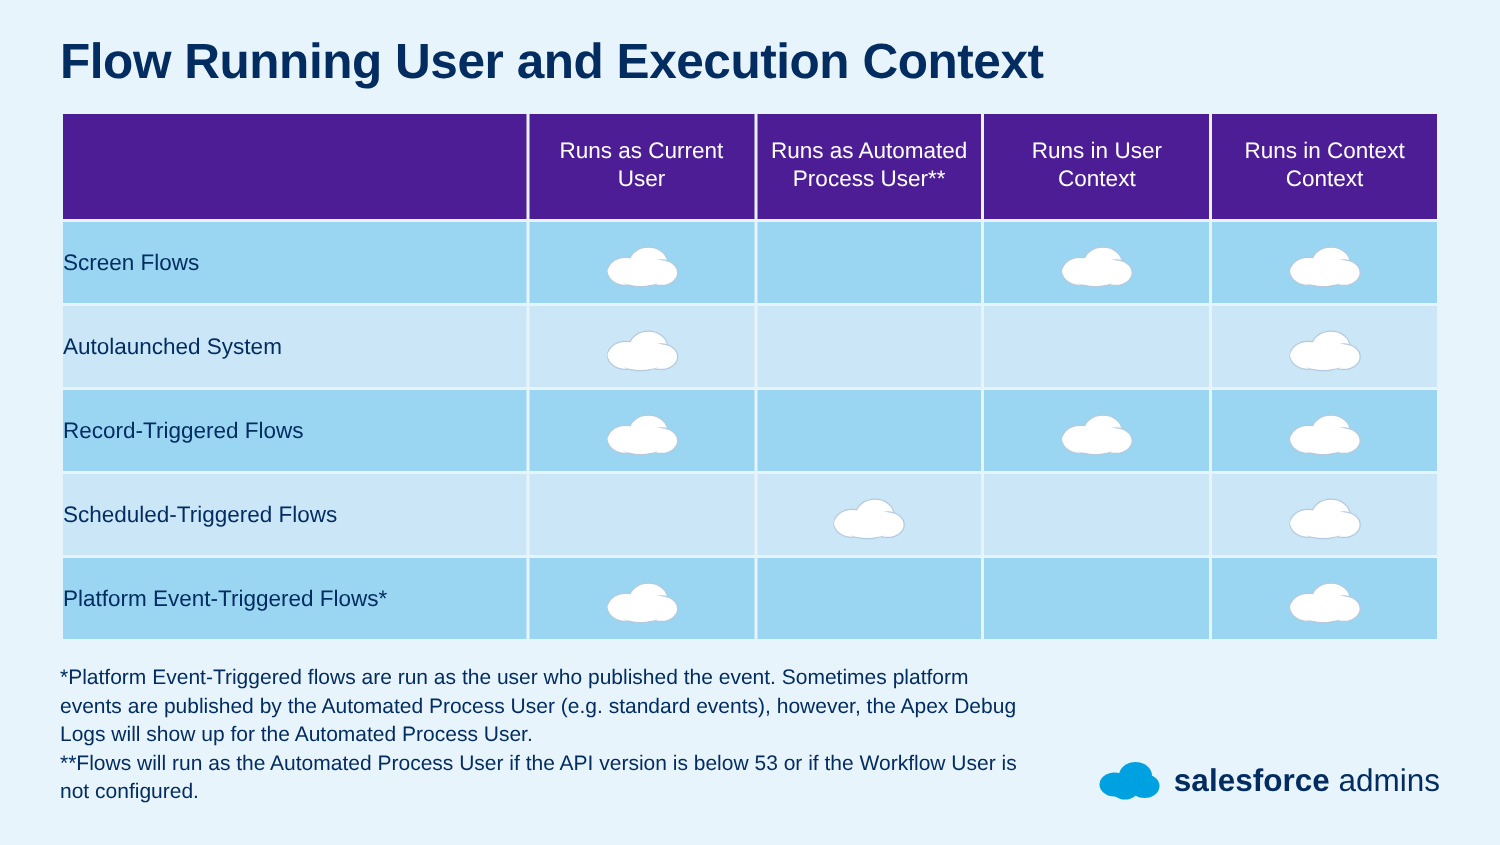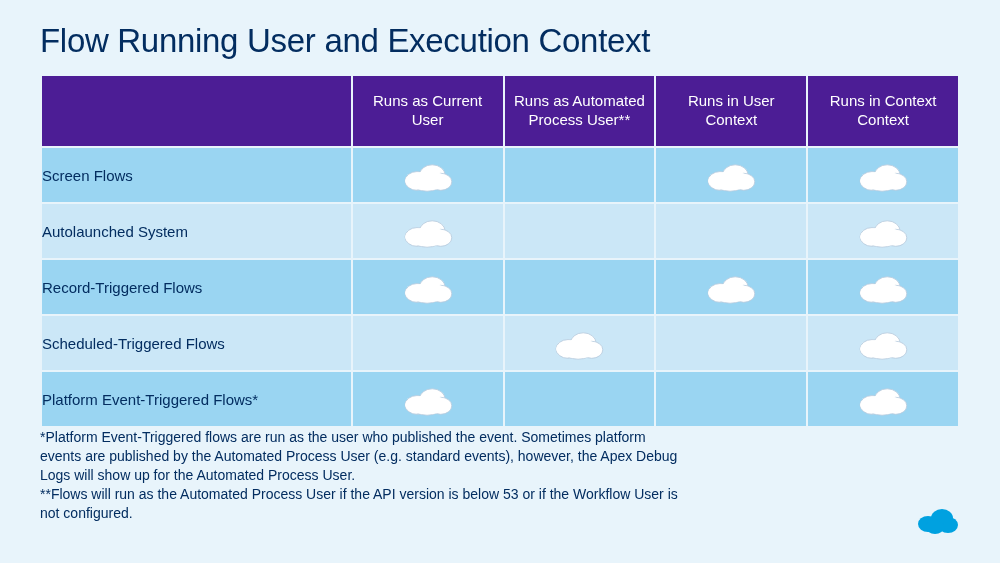--- a/index.html
+++ b/index.html
@@ -6,21 +6,21 @@
   html, body { width: 1000px; height: 563px; overflow: hidden; }
   body {
     background: #e8f4fb;
     font-family: "Segoe UI", Arial, sans-serif;
     color: #032d60;
     padding: 22px 40px 18px 40px;
     position: relative;
   }
   .title {
     font-size: 33px;
-    font-weight: 400;
+    font-weight: 700;
     color: #032d60;
     margin-bottom: 14px;
     letter-spacing: -0.3px;
   }
   .table {
     width: 100%;
     border-spacing: 2px;
     table-layout: fixed;
   }
   .table th, .table td {
@@ -42,21 +42,21 @@
   }
   .table tbody td.label {
     text-align: left;
     color: #032d60;
   }
   .table tbody tr:nth-child(odd) td { background: #9ad5f2; }
   .table tbody tr:nth-child(even) td { background: #cbe7f7; }
   .table tbody td.mark { text-align: center; }
   .cloud-svg { display: inline-block; vertical-align: middle; }
   .footnotes {
-    margin-top: 0;
+    margin-top: 14px;
     font-size: 14px;
     line-height: 1.35;
     color: #032d60;
     max-width: 640px;
   }
   .brand {
     position: absolute;
     right: 40px;
     bottom: 24px;
     display: flex;
@@ -227,13 +227,16 @@
 
 <div class="brand">
   <span>
     <svg width="46" height="32" viewBox="0 0 46 32">
       <ellipse cx="14" cy="21" rx="10" ry="8" fill="#00a1e0"></ellipse>
       <ellipse cx="28" cy="15" rx="11" ry="9" fill="#00a1e0"></ellipse>
       <ellipse cx="34" cy="22" rx="10" ry="8" fill="#00a1e0"></ellipse>
       <ellipse cx="21" cy="24" rx="9" ry="7" fill="#00a1e0"></ellipse>
     </svg>
   </span>
+  <span class="brand-text">
+    <span class="bold">salesforce</span><span class="light"> admins</span>
+  </span>
 </div>
 
 </body></html>

